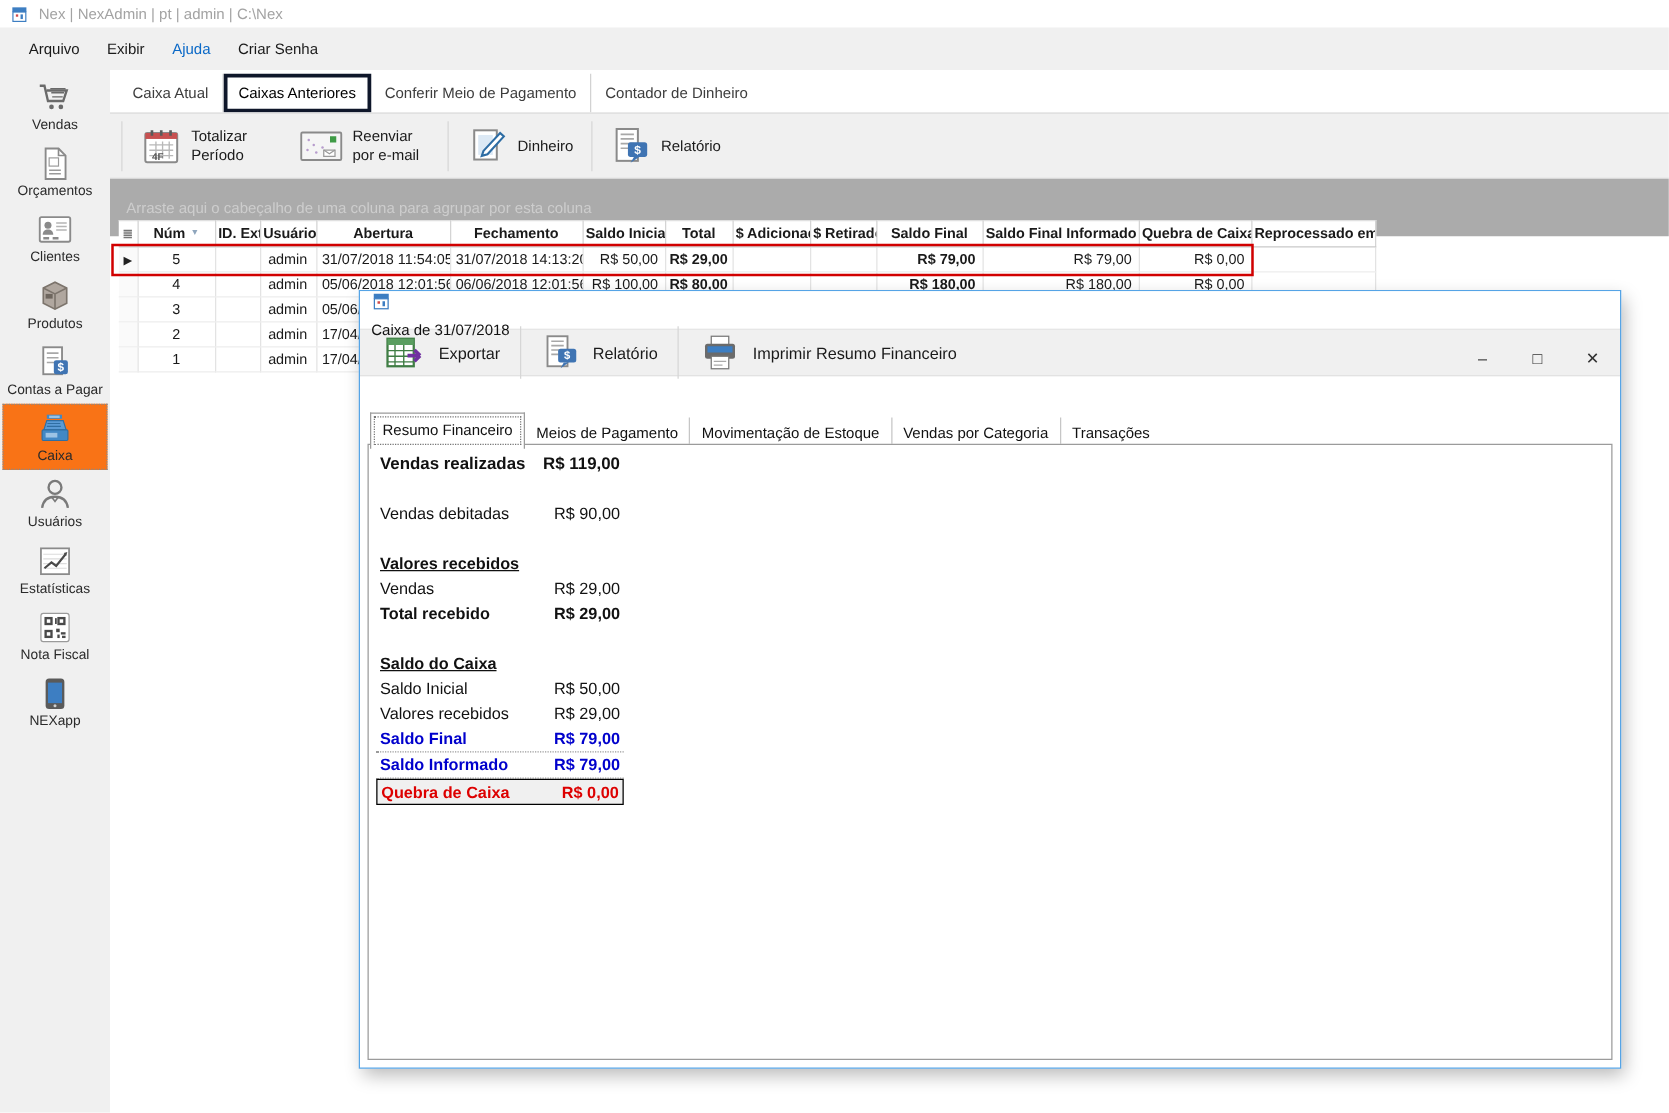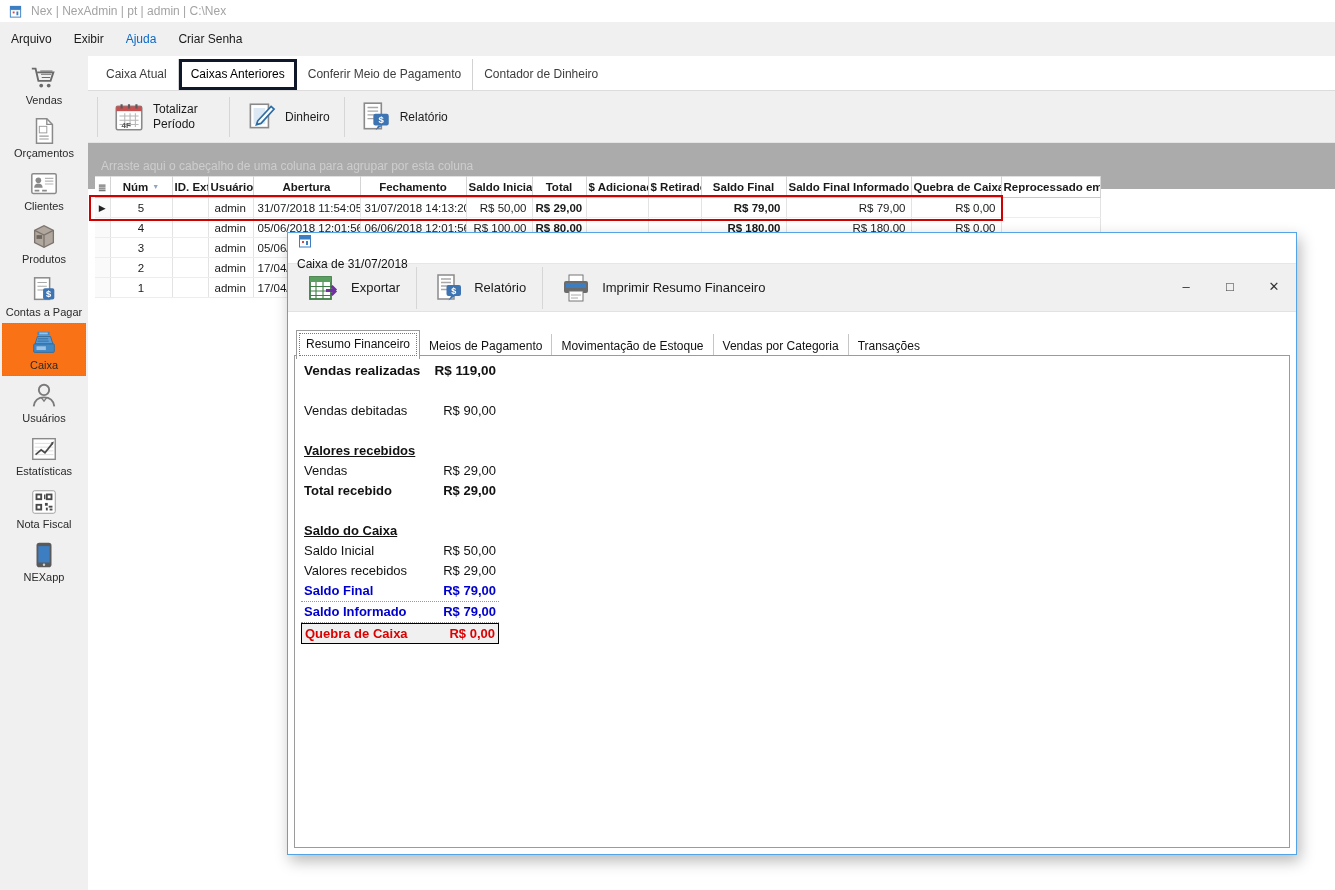--- a/index.html
+++ b/index.html
@@ -5,21 +5,21 @@
   * { margin:0; padding:0; box-sizing:border-box; }
   html,body { width:1335px; height:890px; background:#fff; overflow:hidden;
               font-family:"Liberation Sans", sans-serif; color:#1a1a1a; }
   .abs { position:absolute; }
 
   
   .titlebar { top:0; left:0; width:1335px; height:22px; background:#fff;
               display:flex; align-items:center; padding-left:8px; gap:8px;
               font-size:12px; color:#a3a3a3; }
   .menubar { top:22px; left:0; width:1335px; height:34px; background:#f0f0f0;
-             display:flex; align-items:center; padding-left:0; font-size:12px; }
+             display:flex; align-items:center; padding-left:12px; font-size:12px; }
   .menubar .mitem { padding:5px 11px; color:#1a1a1a; cursor:default; }
   .menubar .mitem.link { color:#0b69c7; }
 
   
   .sidebar { top:56px; left:0; width:88px; bottom:0; background:#f0f0f0;
              display:flex; flex-direction:column; align-items:center; padding-top:2px; }
   .sitem { width:84px; height:53px; display:flex; flex-direction:column;
            align-items:center; justify-content:center; gap:1px; }
   .sitem .slabel { font-size:11px; color:#2a2a2a; white-space:nowrap; }
   .sitem.selected { background:#f97316; border:1px dotted #8a8a8a; }
@@ -63,21 +63,21 @@
 
   
   .dialog { position:absolute; left:287px; top:232px; width:1010px; height:623px;
             background:#fff; border:1px solid #55a4e6;
             box-shadow:3px 6px 14px rgba(0,0,0,.28); z-index:10; }
   .dtitle { height:30px; display:flex; align-items:flex-start; padding-left:9px; gap:8px;
             font-size:12px; color:#111; background:#fff;flex-direction:column; }
   .dwinbtns { margin-left:auto; display:flex; height:30px; }
   .dwinbtn { width:44px; display:flex; align-items:center; justify-content:center;
              font-size:13px; color:#333; }
-  .dtoolbar { height:49px; background:#f0f0f0; border-top:1px solid #e6e6e6;
+  .dtoolbar { height:38px; background:#f0f0f0; border-top:1px solid #e6e6e6;
               border-bottom:1px solid #e2e2e2; display:flex; align-items:center;
               padding-left:7px; font-size:13px; }
   .dtbtn { display:flex; align-items:center; gap:9px; padding:7px 13px; white-space:nowrap; }
   .dsep { width:1px; height:42px; background:#d6d6d6; margin:0 3px; }
   .dtabstrip { position:absolute; left:8px; top:97px; display:flex; font-size:12px; align-items:flex-end; }
   .dtab { padding:5px 9px; color:#111; border-right:1px solid #c6c6c6; white-space:nowrap; }
   .dtab:last-child { border-right:none; }
   .dtab.active { background:#fff; border:1px solid #9b9b9b; border-bottom:none;
                  outline:1px dotted #777; outline-offset:-4px; margin-bottom:-1px;
                  padding:6px 9px 8px 9px; z-index:2; }
@@ -258,20 +258,38 @@
       <span>
           <svg width="34" height="34" viewBox="0 0 32 32">
             <rect x="4" y="6" width="24" height="22" rx="1.5" fill="#fff" stroke="#8a8a8a" stroke-width="1.5"></rect>
             <rect x="4" y="6" width="24" height="4.5" fill="#c75050"></rect>
             <path d="M9 4v4M16 4v4M23 4v4" stroke="#5a5a5a" stroke-width="2"></path>
             <path d="M7 15h18M7 19h18M7 23h18M12 12.5v13M17 12.5v13M22 12.5v13" stroke="#b8b8b8"></path>
             <text x="9" y="26" font-size="7.5" fill="#555" font-weight="bold">4F</text>
           </svg>
         </span>
       <span class="two">Totalizar Período</span>
+    </div>
+    <div class="tbtn">
+      <span>
+          <svg width="36" height="30" viewBox="0 0 36 30">
+            <rect x="2" y="4" width="32" height="22" rx="1" fill="#f5f5f5" stroke="#8a8a8a" stroke-width="1.5"></rect>
+            <rect x="25" y="7" width="5" height="5" fill="#3f9b46"></rect>
+            <g fill="#b79ccd">
+              <circle cx="8" cy="10" r="1"></circle>
+              <circle cx="12" cy="14" r="1"></circle>
+              <circle cx="7" cy="18" r="1"></circle>
+              <circle cx="14" cy="20" r="1"></circle>
+              <circle cx="19" cy="16" r="1"></circle>
+            </g>
+            <path d="M20 18h9v5h-9z" fill="#fff" stroke="#9a9a9a"></path>
+            <path d="M20 18l4.5 3 4.5-3" fill="none" stroke="#9a9a9a"></path>
+          </svg>
+        </span>
+      <span class="two">Reenviar por e-mail</span>
     </div>
     <div class="tsep"></div>
     <div class="tbtn">
       <span>
           <svg width="34" height="34" viewBox="0 0 32 32">
             <rect x="6" y="4" width="17" height="22" fill="#fff" stroke="#8a8a8a" stroke-width="1.5"></rect>
             <rect x="9" y="7.5" width="11" height="15" fill="#dce9f5"></rect>
             <path d="M13 19.5L25.5 6l2.8 2.6L16 22l-4.3 1.2z" fill="#fff" stroke="#2e6da4" stroke-width="1.6"></path>
           </svg>
         </span>

